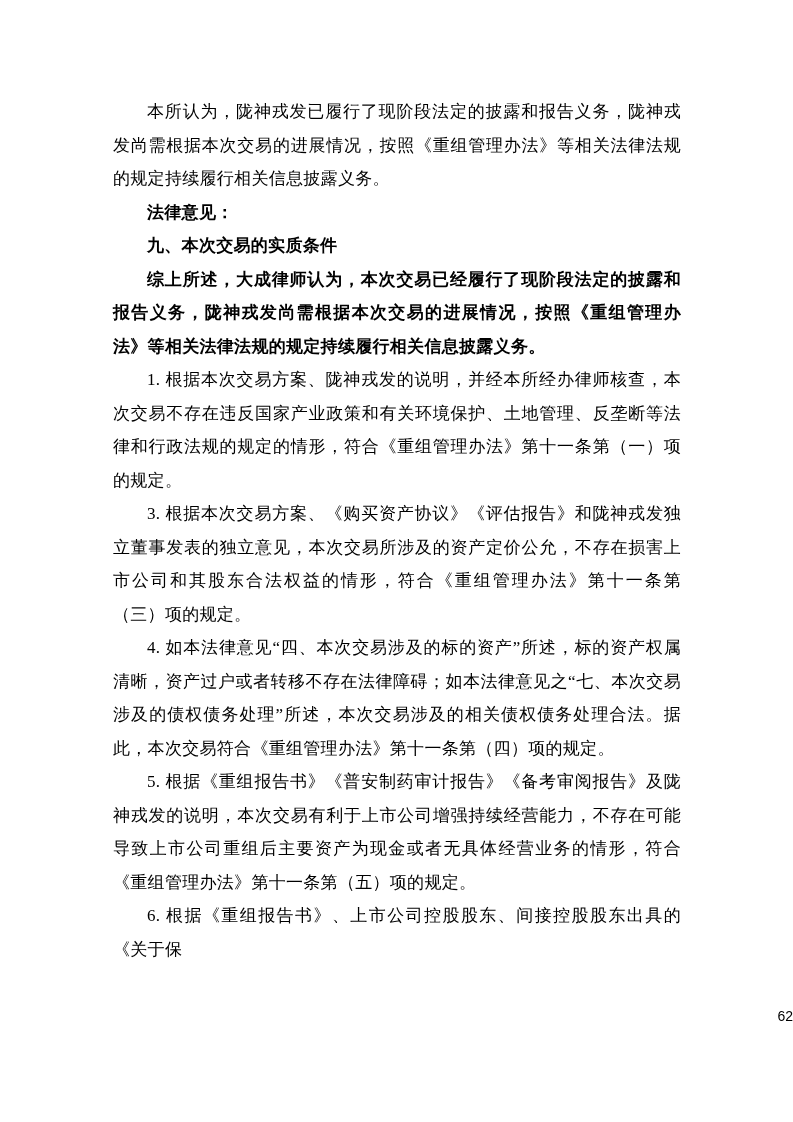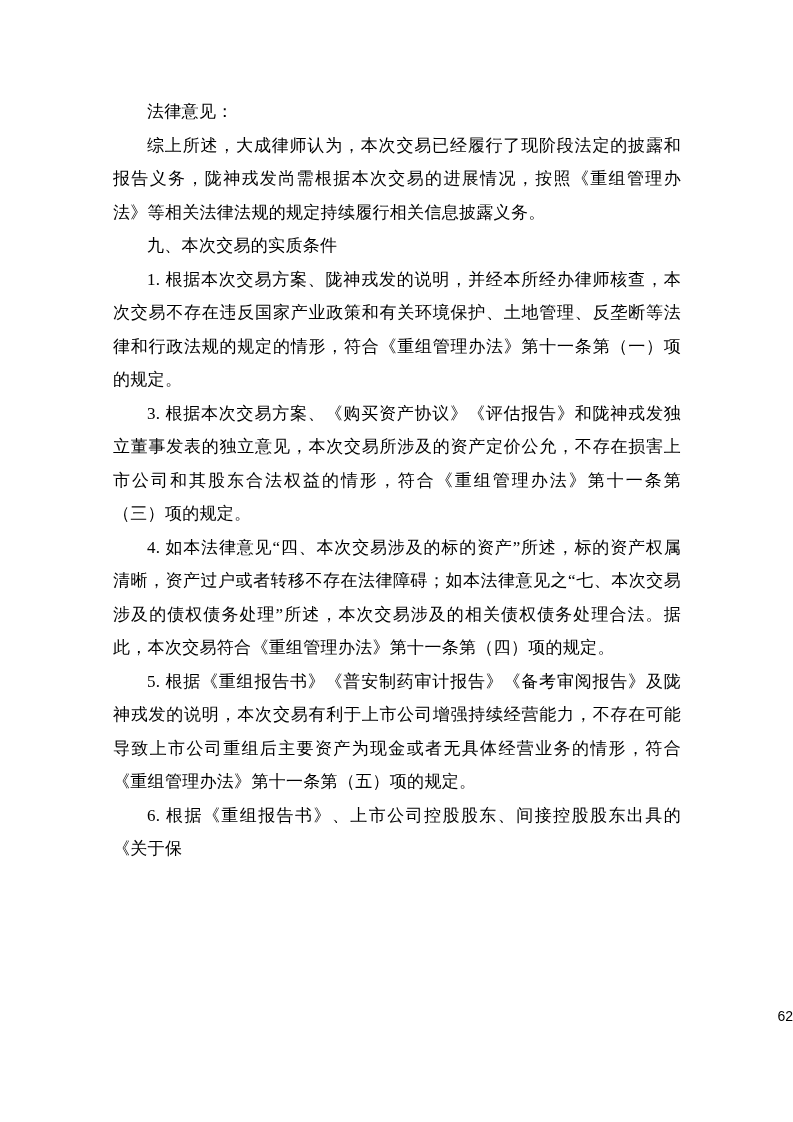--- a/index.html
+++ b/index.html
@@ -25,41 +25,42 @@
   .para {
     margin: 0;
     font-size: 17px;
     line-height: 33.5px;
     text-align: justify;
     text-indent: 2em;
     letter-spacing: 0.3px;
     word-break: break-all;
   }
   .bold {
-    font-weight: normal;
+    font-weight: bold;
   }
   .page-number {
     position: absolute;
     top: 1006px;
     left: 0;
     width: 100%;
     text-align: right;
     font-size: 14px;
     line-height: 20px;
     font-family: "Liberation Sans", sans-serif;
   }
 </style>
 </head>
 <body>
 
 <div class="page">
   <div class="content">
+    <p class="para">本所认为，陇神戎发已履行了现阶段法定的披露和报告义务，陇神戎发尚需根据本次交易的进展情况，按照《重组管理办法》等相关法律法规的规定持续履行相关信息披露义务。</p>
     <p class="para bold">法律意见：</p>
+    <p class="para bold">九、本次交易的实质条件</p>
     <p class="para bold">综上所述，大成律师认为，本次交易已经履行了现阶段法定的披露和报告义务，陇神戎发尚需根据本次交易的进展情况，按照《重组管理办法》等相关法律法规的规定持续履行相关信息披露义务。</p>
-    <p class="para bold">九、本次交易的实质条件</p>
     <p class="para">1. 根据本次交易方案、陇神戎发的说明，并经本所经办律师核查，本次交易不存在违反国家产业政策和有关环境保护、土地管理、反垄断等法律和行政法规的规定的情形，符合《重组管理办法》第十一条第（一）项的规定。</p>
     <p class="para">3. 根据本次交易方案、《购买资产协议》《评估报告》和陇神戎发独立董事发表的独立意见，本次交易所涉及的资产定价公允，不存在损害上市公司和其股东合法权益的情形，符合《重组管理办法》第十一条第（三）项的规定。</p>
     <p class="para">4. 如本法律意见“四、本次交易涉及的标的资产”所述，标的资产权属清晰，资产过户或者转移不存在法律障碍；如本法律意见之“七、本次交易涉及的债权债务处理”所述，本次交易涉及的相关债权债务处理合法。据此，本次交易符合《重组管理办法》第十一条第（四）项的规定。</p>
     <p class="para">5. 根据《重组报告书》《普安制药审计报告》《备考审阅报告》及陇神戎发的说明，本次交易有利于上市公司增强持续经营能力，不存在可能导致上市公司重组后主要资产为现金或者无具体经营业务的情形，符合《重组管理办法》第十一条第（五）项的规定。</p>
     <p class="para">6. 根据《重组报告书》、上市公司控股股东、间接控股股东出具的《关于保</p>
   </div>
   <div class="page-number">62</div>
 </div>
 
 </body></html>

